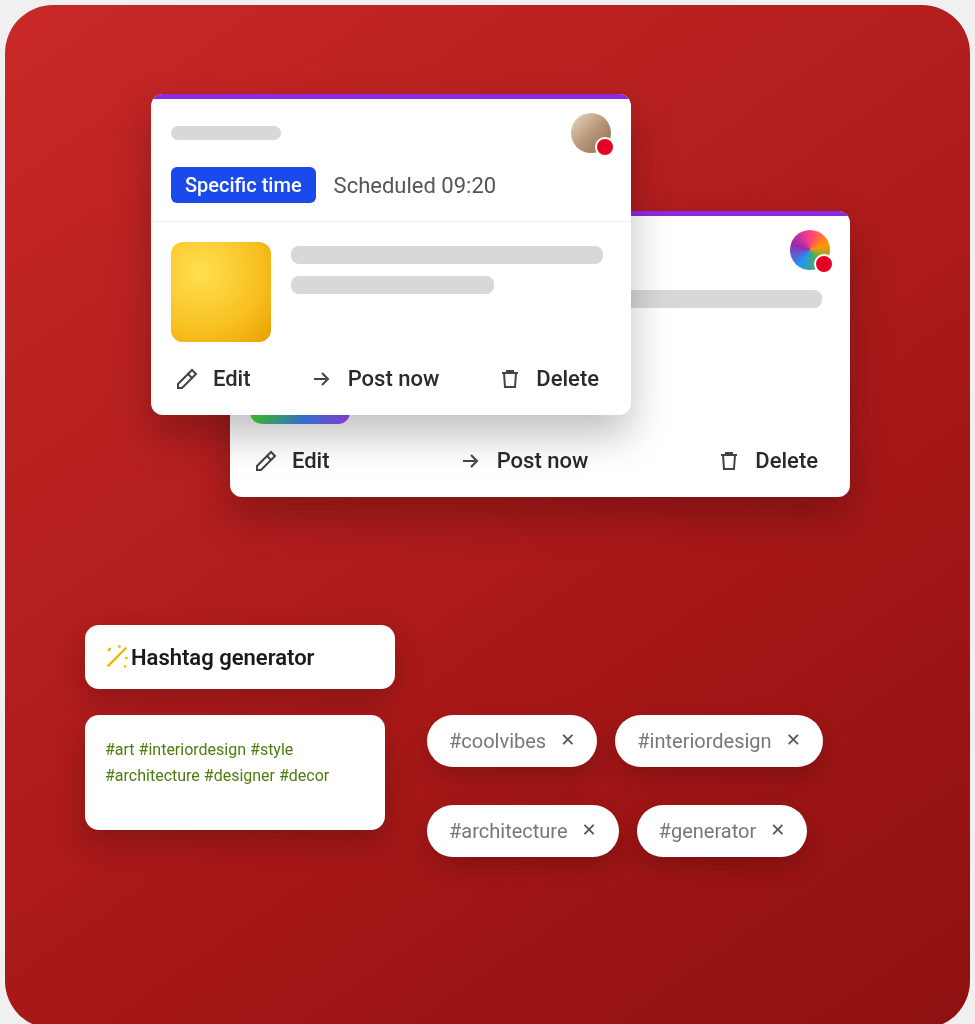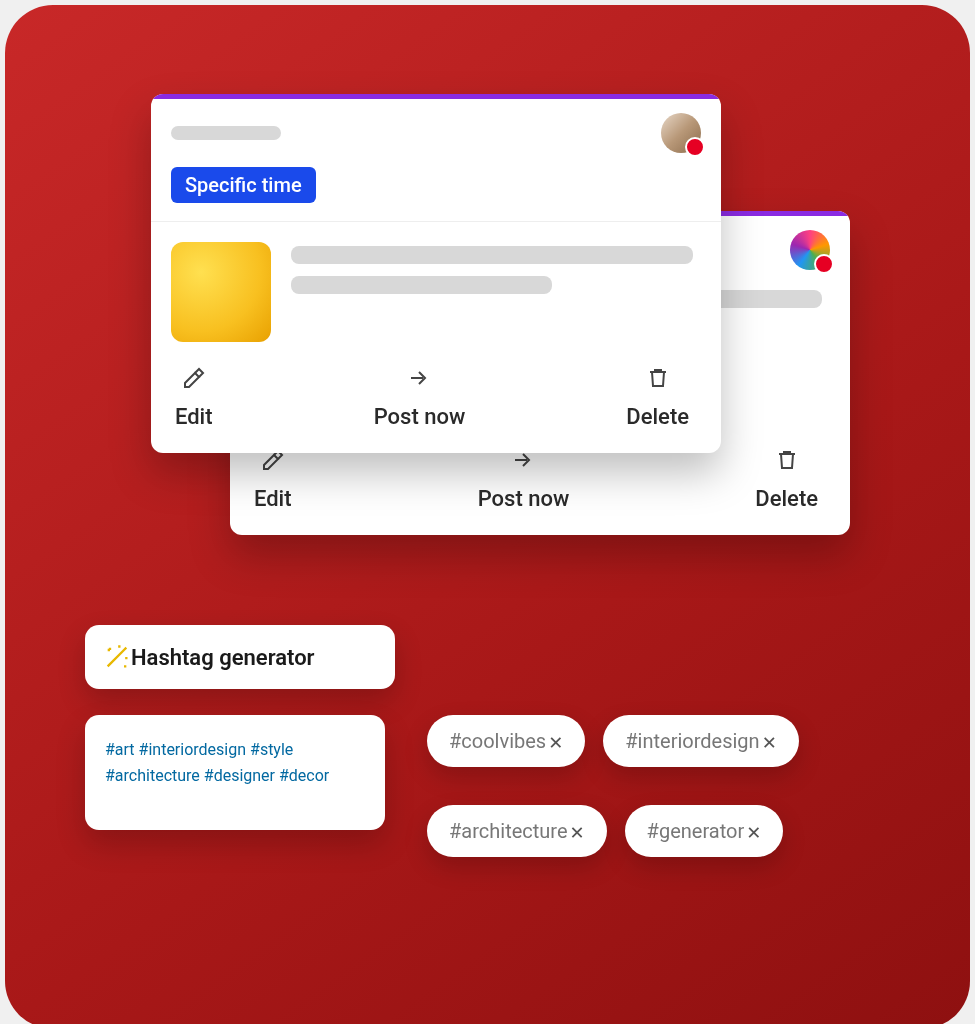--- a/index.html
+++ b/index.html
@@ -60,59 +60,59 @@
   background: radial-gradient(circle at 30% 30%, #ffe050 0%, #f8c020 60%, #e8a000 100%);
 }
 .thumb.rainbow { background: linear-gradient(135deg,#f44,#fa4,#4d4,#48f,#a4f); }
 .line-stack { display:flex; flex-direction:column; gap:12px; flex:1; padding-top:4px; }
 .action-row {
   display:flex; justify-content:space-between;
   padding:14px 32px 24px 24px;
 }
 .action {
   display:flex; align-items:center; gap:14px;
-  color:#2a2a2a; font-size:22px; font-weight:500; cursor:pointer;flex-direction:column;
+  color:#2a2a2a; font-size:22px; font-weight:500; cursor:pointer;
 }
 .icon { width:24px; height:24px; display:inline-block; }
 .card2 { left:225px; top:206px; width:620px; z-index:1; }
-.card1 { left:146px; top:89px; width:570px; z-index:2; }
+.card1 { left:146px; top:89px; width:480px; z-index:2; }
 
 .hashgen {
   position:absolute; left:80px; top:620px;
   width:310px; height:64px; background:#fff; border-radius:14px;
   display:flex; align-items:center; gap:0; padding:0 18px;
   box-shadow: 0 12px 28px rgba(0,0,0,.2);
 }
 .wand { width:28px; height:28px; }
 .hashgen-label { font-size:22px; font-weight:600; color:#1a1a1a; }
 .design-card {
   position:absolute; left:80px; top:710px;
   width:300px; background:#fff; border-radius:14px;
   padding:22px 20px 20px 20px;
   box-shadow:0 14px 30px rgba(0,0,0,.2);
 }
 .design-head { display:flex; justify-content:space-between; align-items:center; margin-bottom:16px; }
 .design-title { font-size:20px; font-weight:700; color:#1a1a1a; }
 .dots { color:#aaa; font-size:20px; letter-spacing:2px; cursor:pointer; }
-.tags-text { font-size:16px; color:#0369a1; line-height:1.6; margin-bottom:22px; }
+.tags-text { font-size:16px; color:#4d7c0f; line-height:1.6; margin-bottom:22px; }
 .count-text { font-size:16px; color:#888; }
 .search-box {
   position:absolute; left:422px; top:620px;
   width:468px; height:58px; background:#fff; border-radius:10px;
   display:flex; align-items:center; padding:0 22px;
   box-shadow:0 12px 28px rgba(0,0,0,.2);
   font-size:20px; font-weight:600; color:#1a1a1a;
 }
 .chip-row { position:absolute; left:422px; display:flex; gap:18px; }
 .chip-row.r1 { top:710px; }
 .chip-row.r2 { top:800px; }
 .chip {
   background:#fff; border-radius:999px;
   padding:14px 22px;
-  display:flex; align-items:flex-end; gap:2px;
+  display:flex; align-items:flex-start; gap:14px;
   box-shadow:0 10px 24px rgba(0,0,0,.18);
   cursor:pointer;
 }
 .chip-text { font-size:20px; color:#777; }
 .chip-x { color:#555; font-size:18px; }
 </style>
 </head>
 <body>
 
 <div class="canvas">
@@ -157,20 +157,21 @@
   <div class="post-card card1">
     <div class="topbar"></div>
     <div class="post-header">
       <span class="gray-pill" style="width:110px;height:14px"></span>
       <span class="avatar tropical">
         <span class="pin-badge"></span>
       </span>
     </div>
     <div class="schedule-row">
       <span class="badge-blue">Specific time</span>
+      <span class="schedule-text">Scheduled 09:20</span>
     </div>
     <div class="divider"></div>
     <div class="content-row">
       <div class="thumb"></div>
       <div class="line-stack">
         <span class="gray-pill" style="width:100%;height:18px"></span>
         <span class="gray-pill" style="width:65%;height:18px"></span>
       </div>
     </div>
     <div class="action-row">

